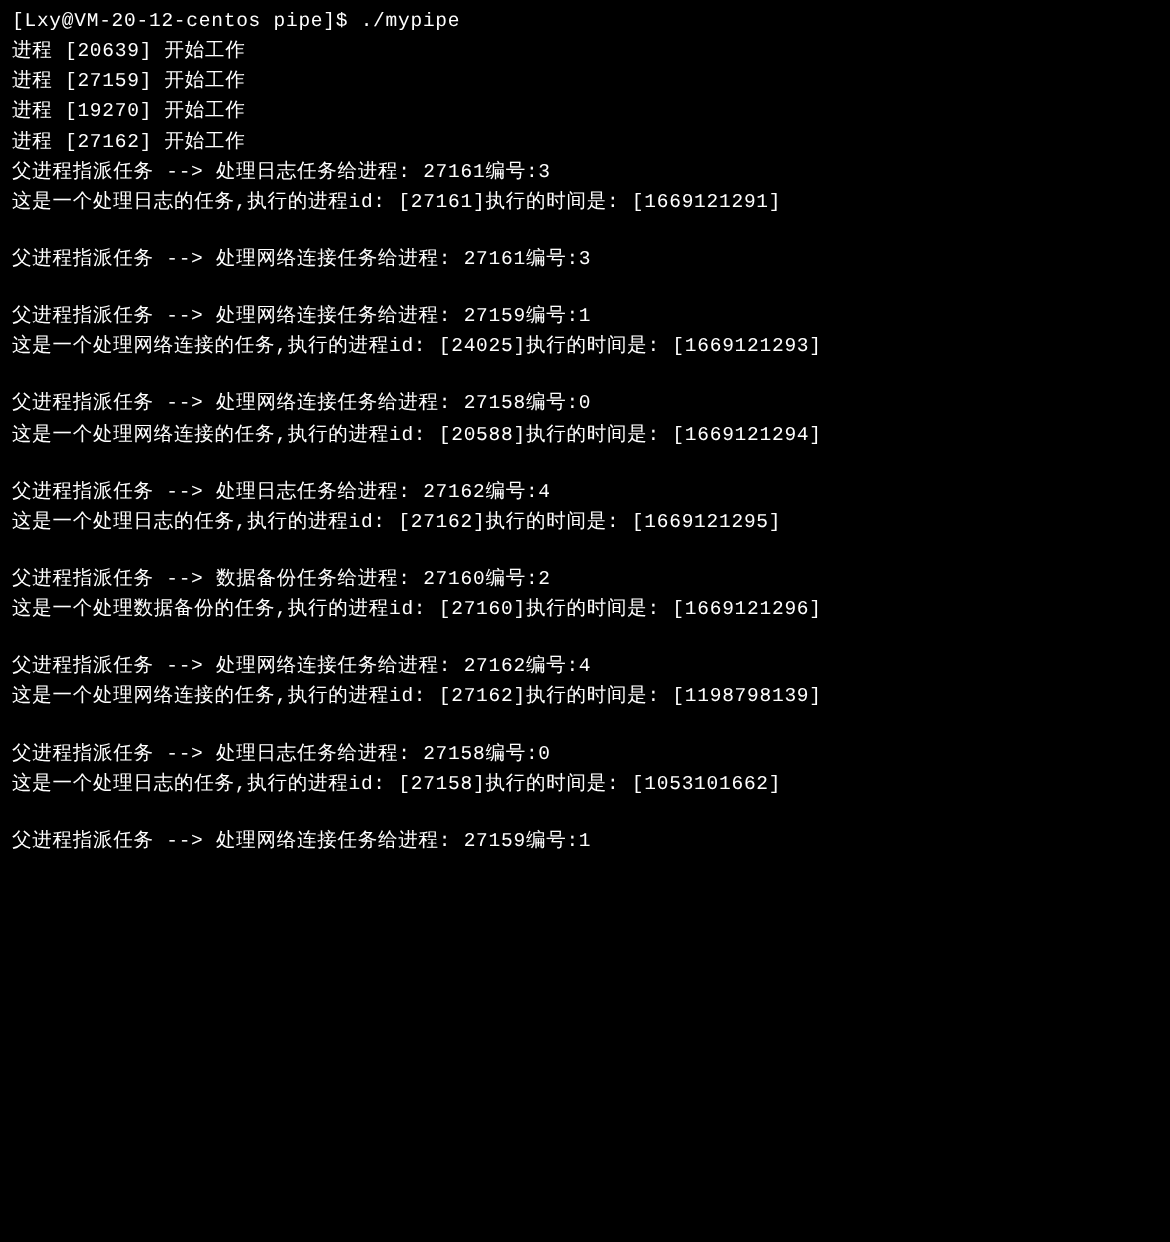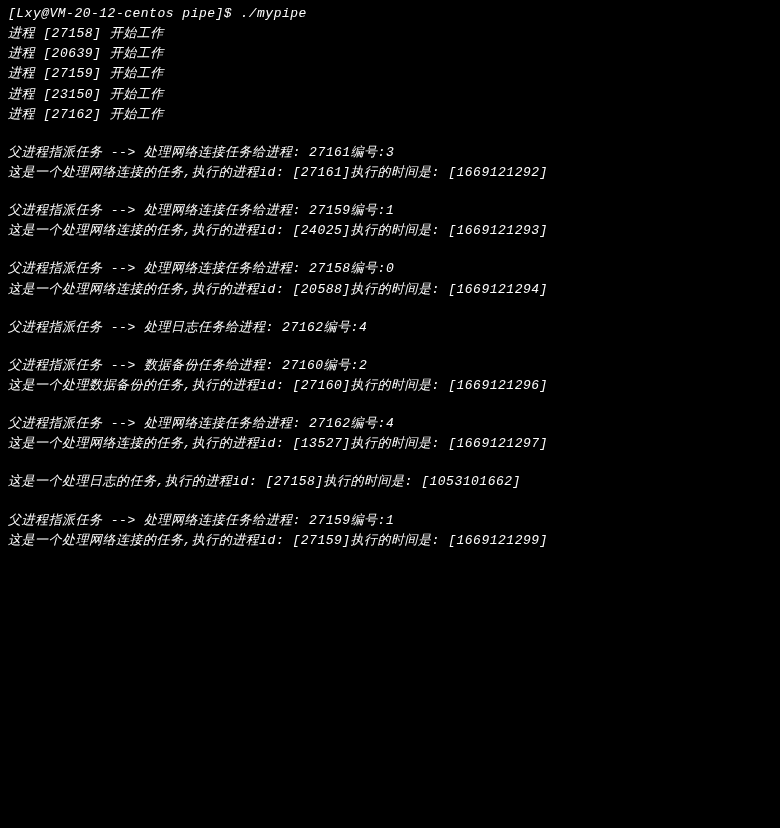--- a/index.html
+++ b/index.html
@@ -1,15 +1,15 @@
 <!DOCTYPE html>
 <html><head>
   <meta charset="utf-8">
   <style>
-    * { margin: 0; padding: 0; box-sizing: border-box; font-style: italic; }
+    * { margin: 0; padding: 0; box-sizing: border-box; }
     body {
       background: #000;
       color: #fff;
       font-family: "Consolas", "Monaco", "Courier New", monospace;
       font-size: 13px;
       line-height: 1.55;
       padding: 4px 8px;
       width: 780px;
       letter-spacing: 0.5px;
     }
@@ -17,59 +17,60 @@
     .line { white-space: pre; }
     .block { margin-bottom: 18px; }
     .block:last-child { margin-bottom: 0; }
   </style>
 </head>
 <body>
 
 <div class="line prompt">[Lxy@VM-20-12-centos pipe]$ ./mypipe</div>
 
 <div>
-  <div class="line">进程 [27158] 开始工作</div>
   <div class="line">进程 [20639] 开始工作</div>
   <div class="line">进程 [27159] 开始工作</div>
-  <div class="line">进程 [23150] 开始工作</div>
+  <div class="line">进程 [19270] 开始工作</div>
   <div class="line">进程 [27162] 开始工作</div>
 </div>
 
 <div class="block">
+  <div class="line">父进程指派任务 --&gt; 处理日志任务给进程: 27161编号:3</div>
+  <div class="line">这是一个处理日志的任务,执行的进程id: [27161]执行的时间是: [1669121291]</div>
 </div>
 
 <div class="block">
   <div class="line">父进程指派任务 --&gt; 处理网络连接任务给进程: 27161编号:3</div>
-  <div class="line">这是一个处理网络连接的任务,执行的进程id: [27161]执行的时间是: [1669121292]</div>
 </div>
 
 <div class="block">
   <div class="line">父进程指派任务 --&gt; 处理网络连接任务给进程: 27159编号:1</div>
   <div class="line">这是一个处理网络连接的任务,执行的进程id: [24025]执行的时间是: [1669121293]</div>
 </div>
 
 <div class="block">
   <div class="line">父进程指派任务 --&gt; 处理网络连接任务给进程: 27158编号:0</div>
   <div class="line">这是一个处理网络连接的任务,执行的进程id: [20588]执行的时间是: [1669121294]</div>
 </div>
 
 <div class="block">
   <div class="line">父进程指派任务 --&gt; 处理日志任务给进程: 27162编号:4</div>
+  <div class="line">这是一个处理日志的任务,执行的进程id: [27162]执行的时间是: [1669121295]</div>
 </div>
 
 <div class="block">
   <div class="line">父进程指派任务 --&gt; 数据备份任务给进程: 27160编号:2</div>
   <div class="line">这是一个处理数据备份的任务,执行的进程id: [27160]执行的时间是: [1669121296]</div>
 </div>
 
 <div class="block">
   <div class="line">父进程指派任务 --&gt; 处理网络连接任务给进程: 27162编号:4</div>
-  <div class="line">这是一个处理网络连接的任务,执行的进程id: [13527]执行的时间是: [1669121297]</div>
+  <div class="line">这是一个处理网络连接的任务,执行的进程id: [27162]执行的时间是: [1198798139]</div>
 </div>
 
 <div class="block">
+  <div class="line">父进程指派任务 --&gt; 处理日志任务给进程: 27158编号:0</div>
   <div class="line">这是一个处理日志的任务,执行的进程id: [27158]执行的时间是: [1053101662]</div>
 </div>
 
 <div>
   <div class="line">父进程指派任务 --&gt; 处理网络连接任务给进程: 27159编号:1</div>
-  <div class="line">这是一个处理网络连接的任务,执行的进程id: [27159]执行的时间是: [1669121299]</div>
 </div>
 
 </body></html>

